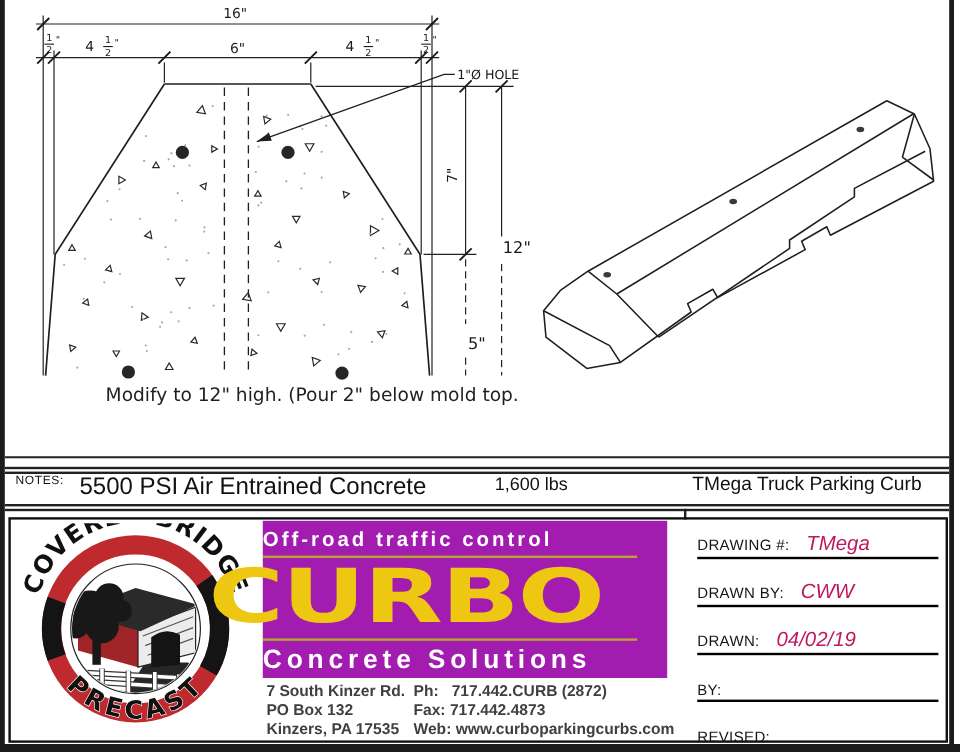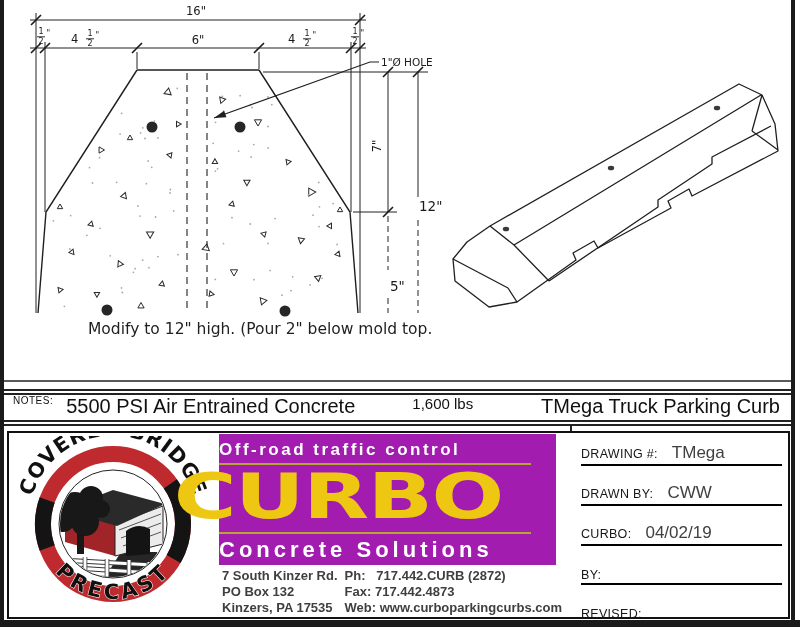--- a/index.html
+++ b/index.html
@@ -14,42 +14,42 @@
   .dimtext{font-size:11.5px;}
   .dimbig{font-size:13.5px;}
   .fracnum{font-size:8px;text-anchor:middle;}
   .holetext{font-size:10.5px;}
   .modnote{font-size:15.5px;fill:#1f1f1f;}
   
   #notes-row{position:absolute;left:4px;top:395px;width:786px;height:25px;display:flex;align-items:flex-start;}
   #notes-label{font-size:10px;letter-spacing:.5px;margin-left:9px;}
   #notes-spec{font-size:20px;margin-left:13px;}
   #notes-weight{font-size:15px;margin-left:57px;}
-  #notes-title{font-size:20px;margin-left:auto;margin-right:10px;}
+  #notes-title{font-size:16px;margin-left:auto;margin-right:22px;}
   
   #inner-box{position:absolute;left:7px;top:431px;width:779px;height:184px;border:2px solid #111;}
   #tb-connector{position:absolute;left:570px;top:424px;width:2px;height:9px;background:#222;}
   
   #curbo-box{position:absolute;left:219px;top:434px;width:337px;height:131px;background:#a21caf;
              display:flex;flex-direction:column;align-items:flex-start;}
   #curbo-top{color:#fff;font-weight:bold;font-size:17px;letter-spacing:2.5px;margin-top:6px;white-space:nowrap;}
   .gold-rule{width:312px;height:2px;background:#b7a433;margin:3px 0 0 0;}
   #curbo-brand{color:#eec712;font-family:"DejaVu Sans",sans-serif;font-weight:bold;font-size:62px;
                letter-spacing:-1px;line-height:64px;transform:scaleX(1.38);transform-origin:center;white-space:nowrap;}
   #curbo-bottom{color:#fff;font-weight:bold;font-size:22px;letter-spacing:4px;margin-top:3px;white-space:nowrap;}
   #curbo-address{position:absolute;left:222px;top:568px;width:340px;display:flex;
                  font-size:13px;font-weight:bold;color:#3f3f3f;line-height:16px;}
   #addr-col{width:140px;}
   .pre{white-space:pre;}
   
   #title-block{position:absolute;left:581px;top:438px;width:201px;display:flex;flex-direction:column;}
   .tb-row{display:flex;flex-direction:column;border-bottom:2px solid #000;}
   .tb-inner{margin-top:auto;display:flex;align-items:baseline;padding-bottom:1px;}
   .tb-label{font-size:12.5px;letter-spacing:.3px;color:#161616;}
-  .tb-value{font-size:17px;margin-left:14px;color:#404040;}
+  .tb-value{font-size:17px;margin-left:14px;color:#be185d;font-style:italic;}
   .h26{height:26px}.h38{height:38px}.h37{height:37px}
 </style>
 </head>
 <body>
 
 <div id="sheet">
 
   <svg id="drawing" width="800" height="384" viewBox="0 0 800 384" style="position:absolute;left:0;top:0;">
     <g stroke="#222" stroke-width="1" fill="none">
 
@@ -346,21 +346,21 @@
       </div>
     </div>
     <div class="tb-row h38">
       <div class="tb-inner">
         <span class="tb-label">DRAWN BY:</span>
         <span class="tb-value">CWW</span>
       </div>
     </div>
     <div class="tb-row h38">
       <div class="tb-inner">
-        <span class="tb-label">CURBO:</span>
+        <span class="tb-label">DRAWN:</span>
         <span class="tb-value">04/02/19</span>
       </div>
     </div>
     <div class="tb-row h37">
       <div class="tb-inner">
         <span class="tb-label">BY:</span>
         <span class="tb-value"></span>
       </div>
     </div>
     <div class="tb-row h37">

